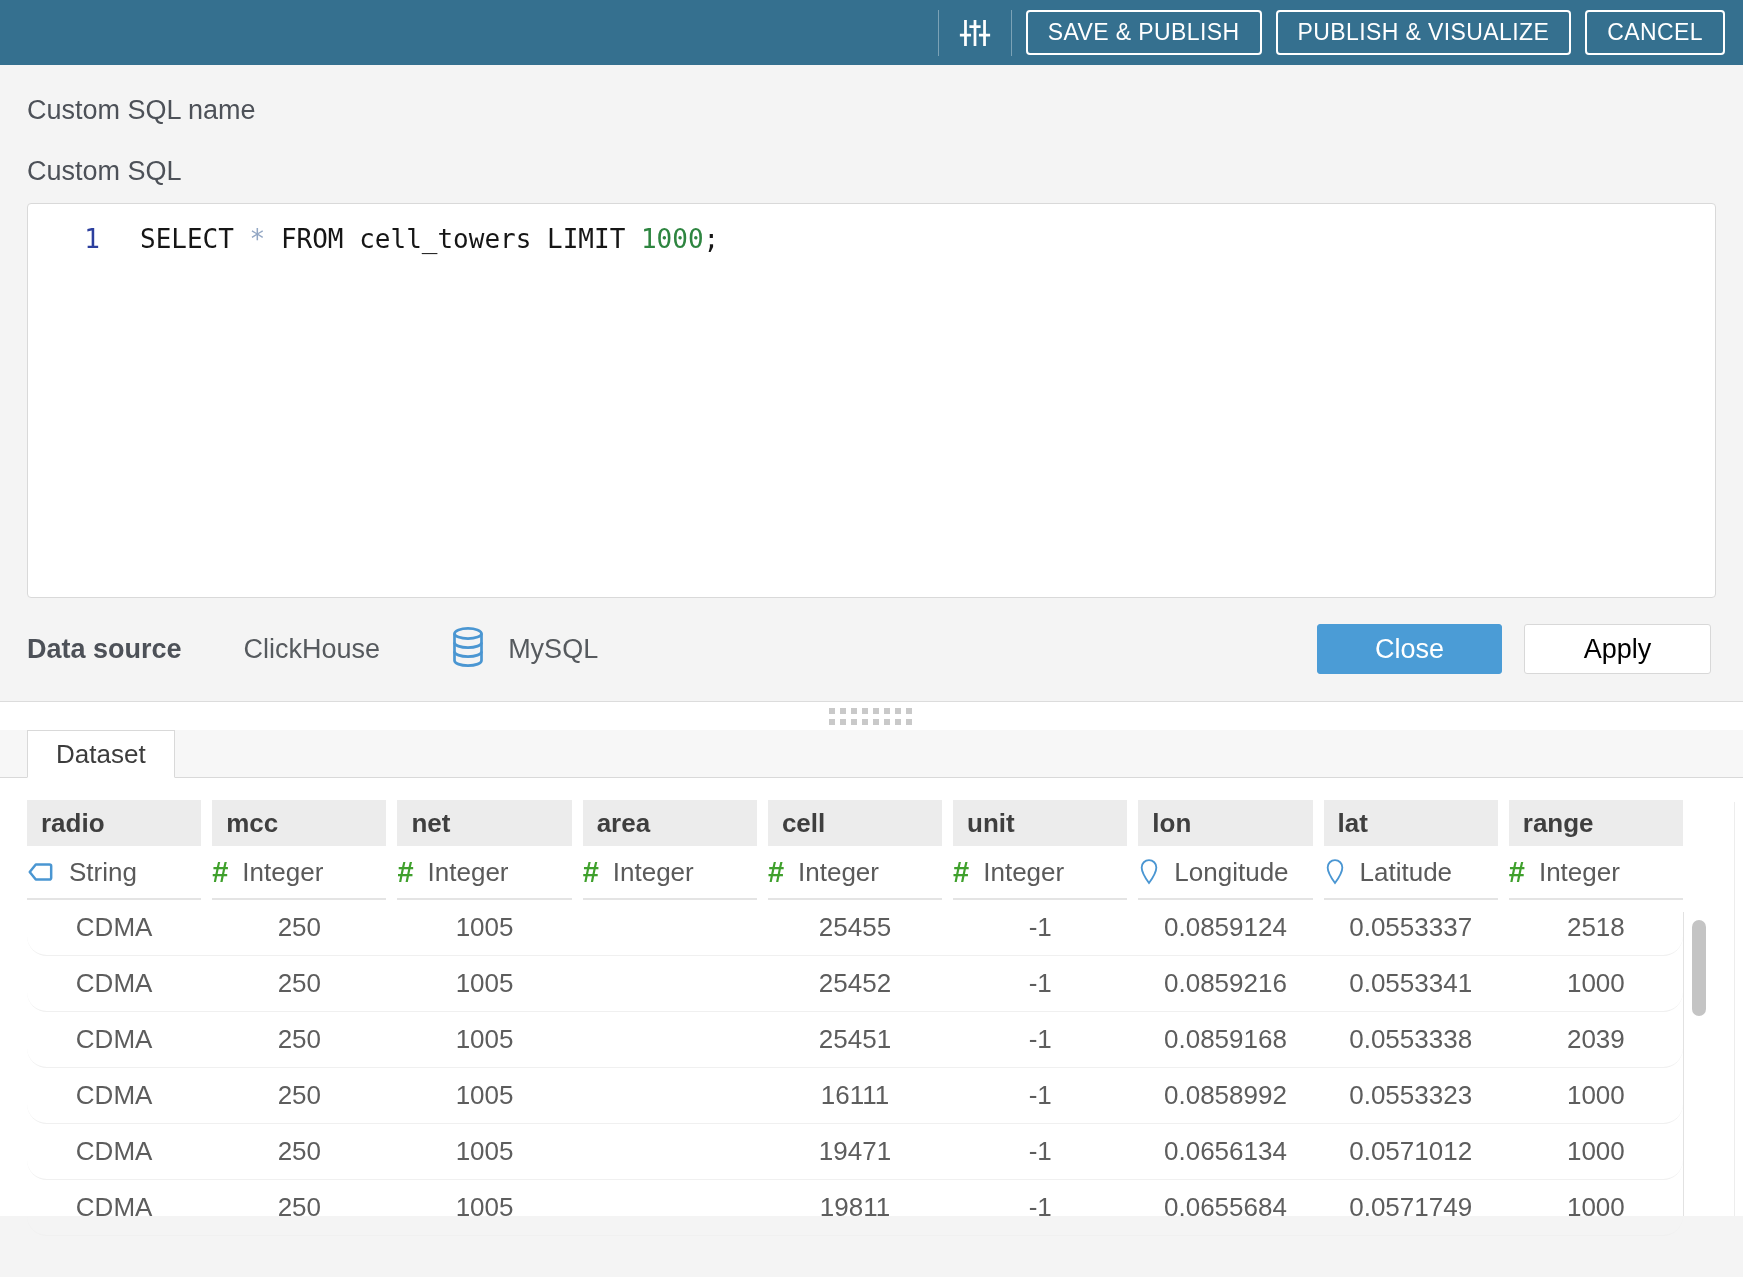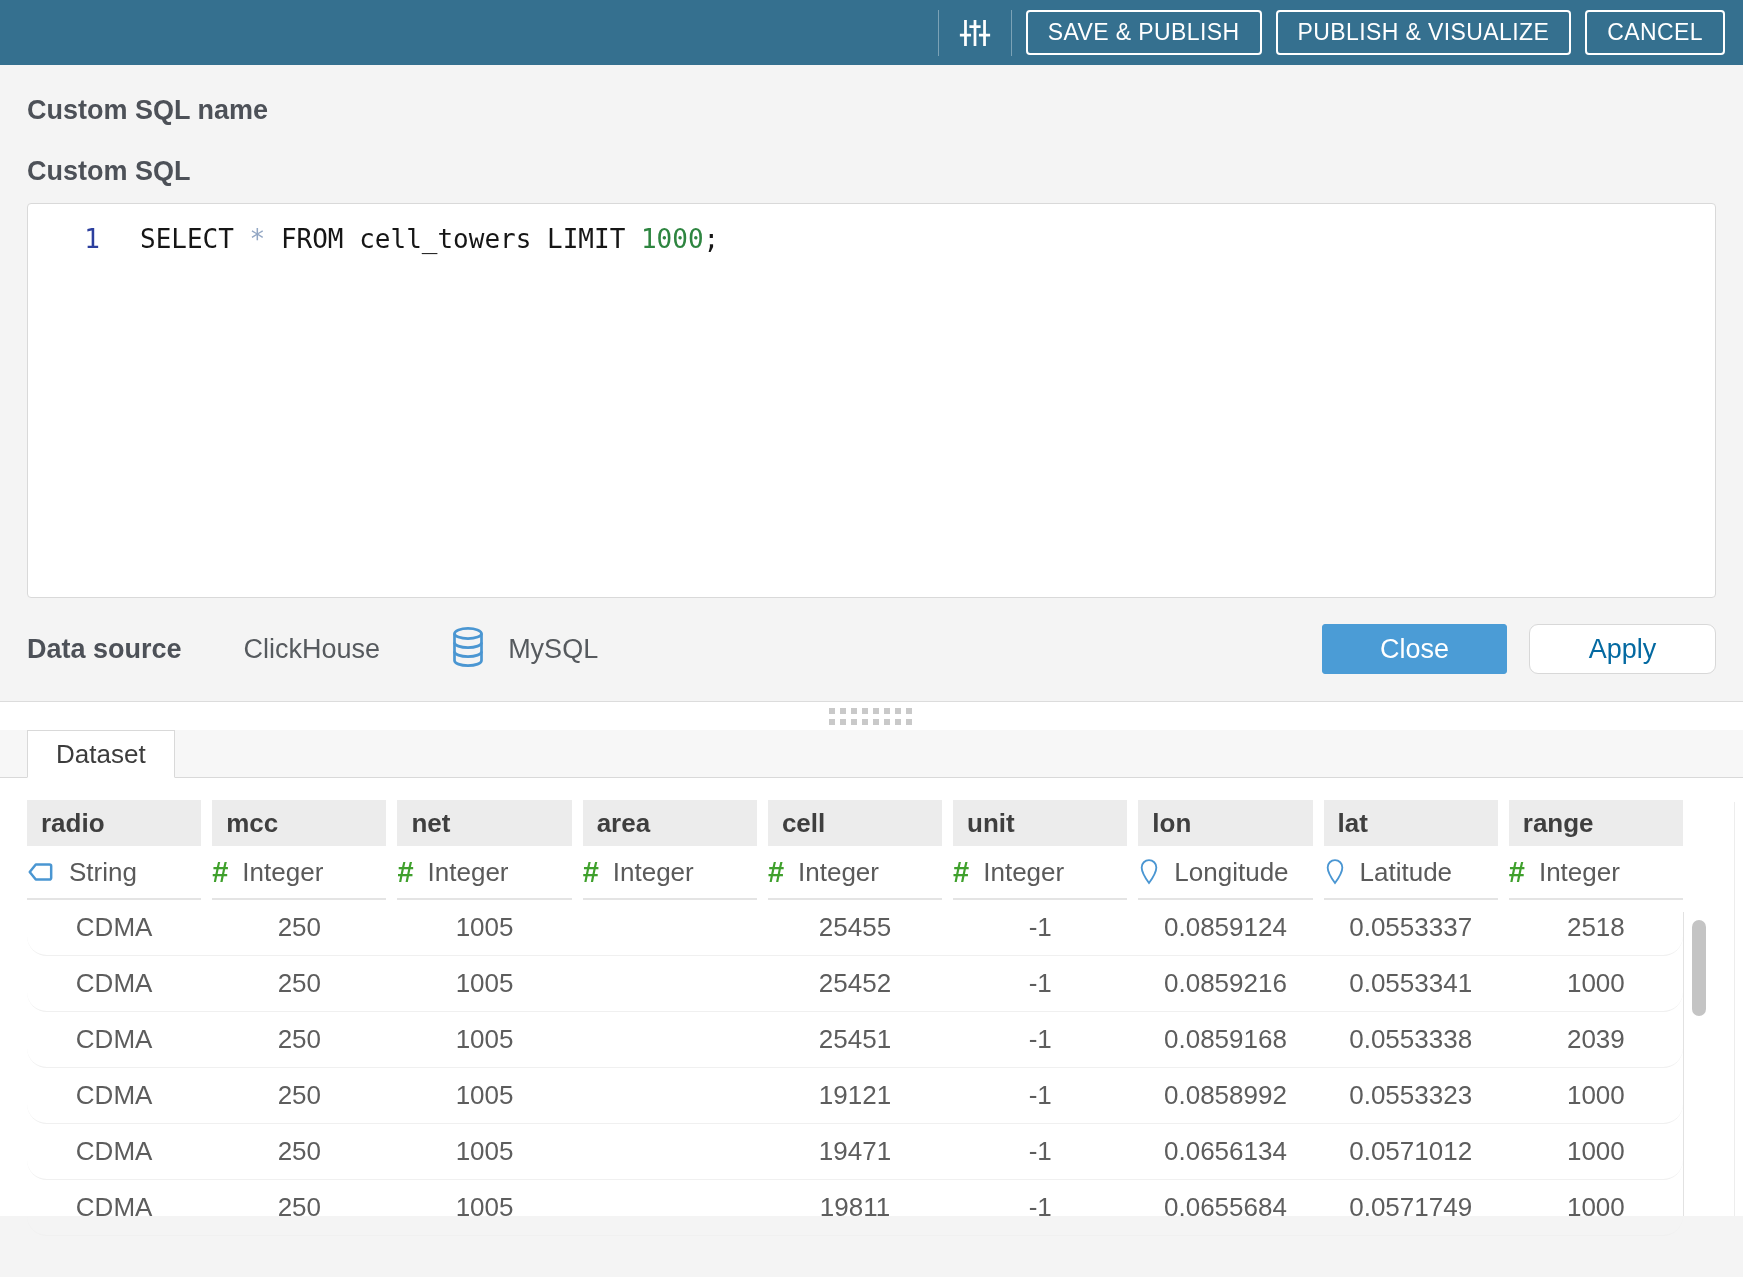--- a/index.html
+++ b/index.html
@@ -8,43 +8,43 @@
 
   
   .topbar { height:65px; background:#35708f; display:flex; align-items:center; justify-content:flex-end; gap:14px; padding-right:18px; }
   .tb-divider { width:1px; height:46px; background:rgba(255,255,255,.35); }
   .tb-icon { width:44px; display:flex; justify-content:center; align-items:center; cursor:pointer; }
   .tb-btn { height:45px; border:2px solid #fff; border-radius:4px; background:transparent; color:#fff;
     font-family:"Liberation Sans", sans-serif; font-size:23px; letter-spacing:.4px; padding:0 20px; cursor:pointer; white-space:nowrap; }
 
   
   .form { padding:0 27px; }
-  .field-label { margin-top:30px; font-size:27px; font-weight:bold; color:#4d5158; }
+  .field-label { margin-top:30px; font-size:27px; font-weight:normal; color:#4d5158; }
   .name-input { margin-top:16px; width:100%; height:53px; border:1px solid #d5d5d5; border-radius:2px;
     background:#fff; font-family:"Liberation Sans", sans-serif; font-size:27px; color:#3c3c3c; padding:0 22px; }
   .editor { margin-top:16px; height:395px; background:#fff; border:1px solid #d9d9d9; border-radius:4px;
     display:flex; padding-top:14px; font-family:"DejaVu Sans Mono","Liberation Mono",monospace; font-size:26px; overflow:hidden; }
   .gutter { width:80px; text-align:right; padding-right:8px; color:#2c3f9e; line-height:42px; }
   .code-line { margin-left:32px; line-height:42px; white-space:pre; color:#161616; }
   .tok-keyword { color:#161616; }
   .tok-plain { color:#161616; }
   .tok-operator { color:#93a7c4; }
   .tok-number { color:#2e8540; }
 
   
   .footer-row { margin-top:26px; display:flex; align-items:center; }
   .ds-label { font-size:27px; font-weight:bold; color:#4d5158; }
   .ds-item { font-size:27px; color:#565a5e; cursor:pointer; }
   .ds-clickhouse { margin-left:62px; }
   .ds-mysql-wrap { margin-left:70px; display:flex; align-items:center; gap:22px; cursor:pointer; }
   .spacer { flex:1; }
   .btn-close { width:185px; height:50px; background:#4b9cd6; border:1px solid #4b9cd6; border-radius:3px;
     color:#fff; font-family:"Liberation Sans", sans-serif; font-size:27px; cursor:pointer; }
-  .btn-apply { width:187px; height:50px; margin-left:22px; background:#fff; border:1px solid #d8d8d8; border-radius:9px;
-    color:#0369a1; font-family:"Liberation Sans", sans-serif; font-size:27px; cursor:pointer; }
+  .btn-apply { width:187px; height:50px; margin-left:22px; margin-right:5px; background:#fff; border:1px solid #d8d8d8; border-radius:3px;
+    color:#000000; font-family:"Liberation Sans", sans-serif; font-size:27px; cursor:pointer; }
 
   
   .panel { margin-top:27px; background:#fff; border-top:1px solid #dcdcdc; height:515px; position:relative; }
   .splitter { height:28px; display:flex; flex-direction:column; align-items:center; justify-content:center; gap:5px; cursor:row-resize; }
   .dotrow { width:86px; height:6px;
     background:repeating-linear-gradient(90deg,#c9c9c9 0 6px,transparent 6px 11px); }
   .tabbar { height:48px; background:#f7f7f7; border-bottom:1px solid #d9d9d9; display:flex; align-items:stretch; padding-left:27px; }
   .tab { background:#fff; border:1px solid #d9d9d9; border-bottom:1px solid #fff; margin-bottom:-1px;
     padding:0 28px; display:flex; align-items:center; font-size:26px; color:#3c3c3c; cursor:pointer; }
 
@@ -228,21 +228,21 @@
         <div class="data-cell">-1</div>
         <div class="data-cell">0.0859168</div>
         <div class="data-cell">0.0553338</div>
         <div class="data-cell">2039</div>
       </div>
       <div class="grid-9 data-row">
         <div class="data-cell">CDMA</div>
         <div class="data-cell">250</div>
         <div class="data-cell">1005</div>
         <div class="data-cell"></div>
-        <div class="data-cell">19121</div>
+        <div class="data-cell">16111</div>
         <div class="data-cell">-1</div>
         <div class="data-cell">0.0858992</div>
         <div class="data-cell">0.0553323</div>
         <div class="data-cell">1000</div>
       </div>
       <div class="grid-9 data-row">
         <div class="data-cell">CDMA</div>
         <div class="data-cell">250</div>
         <div class="data-cell">1005</div>
         <div class="data-cell"></div>

